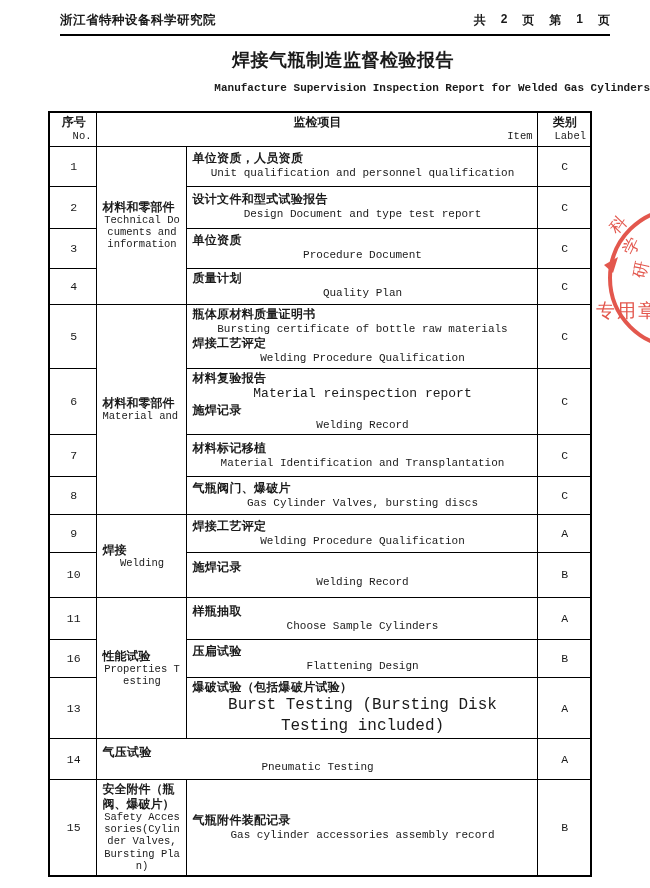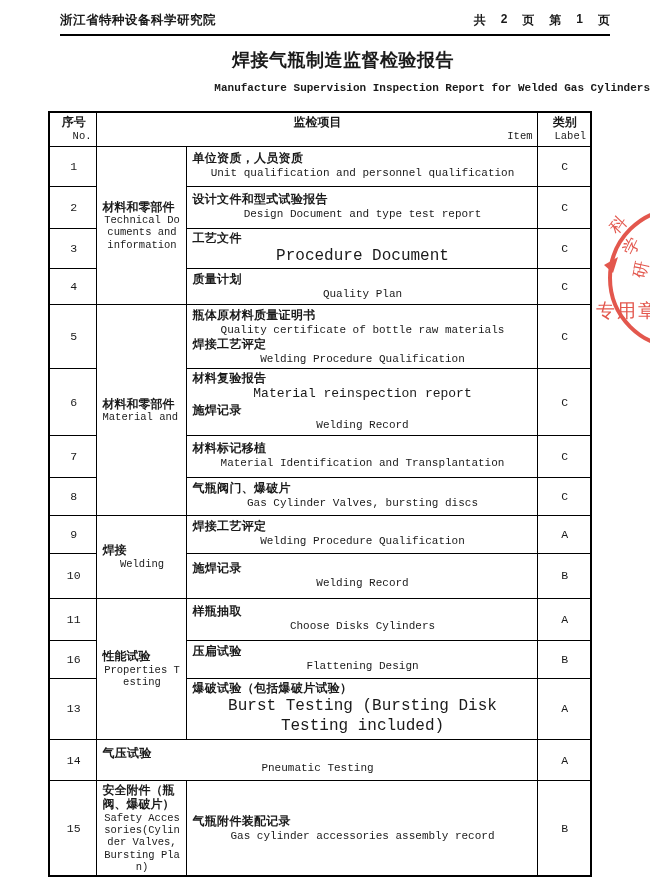--- a/index.html
+++ b/index.html
@@ -145,22 +145,22 @@
     <td class="item-cell">
       <div class="zh">设计文件和型式试验报告</div>
       <div class="en" style="font-size:11px">Design Document and type test report</div>
     </td>
     <td class="label-cell">C</td>
   </tr>
 
   <tr style="height:40px">
     <td class="no-cell">3</td>
     <td class="item-cell">
-      <div class="zh">工艺文件</div>
-      <div class="en" style="font-size:16px">Procedure Document</div>
+      <div class="zh">单位资质</div>
+      <div class="en" style="font-size:11px">Procedure Document</div>
     </td>
     <td class="label-cell">C</td>
   </tr>
 
   <tr style="height:36px">
     <td class="no-cell">4</td>
     <td class="item-cell">
       <div class="zh">质量计划</div>
       <div class="en" style="font-size:11px">Quality Plan</div>
     </td>
@@ -168,21 +168,21 @@
   </tr>
 
   <tr style="height:64px">
     <td class="no-cell">5</td>
     <td class="group-cell" rowspan="4">
       <div class="zh">材料和零部件</div>
       <div class="en clip">Material and p</div>
     </td>
     <td class="item-cell">
       <div class="zh">瓶体原材料质量证明书</div>
-      <div class="en" style="font-size:11px">Quality certificate of bottle raw materials</div>
+      <div class="en" style="font-size:11px">Bursting certificate of bottle raw materials</div>
       <div class="zh">焊接工艺评定</div>
       <div class="en" style="font-size:11px">Welding Procedure Qualification</div>
     </td>
     <td class="label-cell">C</td>
   </tr>
 
   <tr style="height:60px">
     <td class="no-cell">6</td>
     <td class="item-cell">
       <div class="zh">材料复验报告</div>
@@ -234,21 +234,21 @@
   </tr>
 
   <tr style="height:42px">
     <td class="no-cell">11</td>
     <td class="group-cell" rowspan="3">
       <div class="zh">性能试验</div>
       <div class="en">Properties Testing</div>
     </td>
     <td class="item-cell">
       <div class="zh">样瓶抽取</div>
-      <div class="en" style="font-size:11px">Choose Disks Cylinders</div>
+      <div class="en" style="font-size:11px">Choose Sample Cylinders</div>
     </td>
     <td class="label-cell">A</td>
   </tr>
 
   <tr style="height:38px">
     <td class="no-cell">16</td>
     <td class="item-cell">
       <div class="zh">压扁试验</div>
       <div class="en" style="font-size:11px">Flattening Design</div>
     </td>

